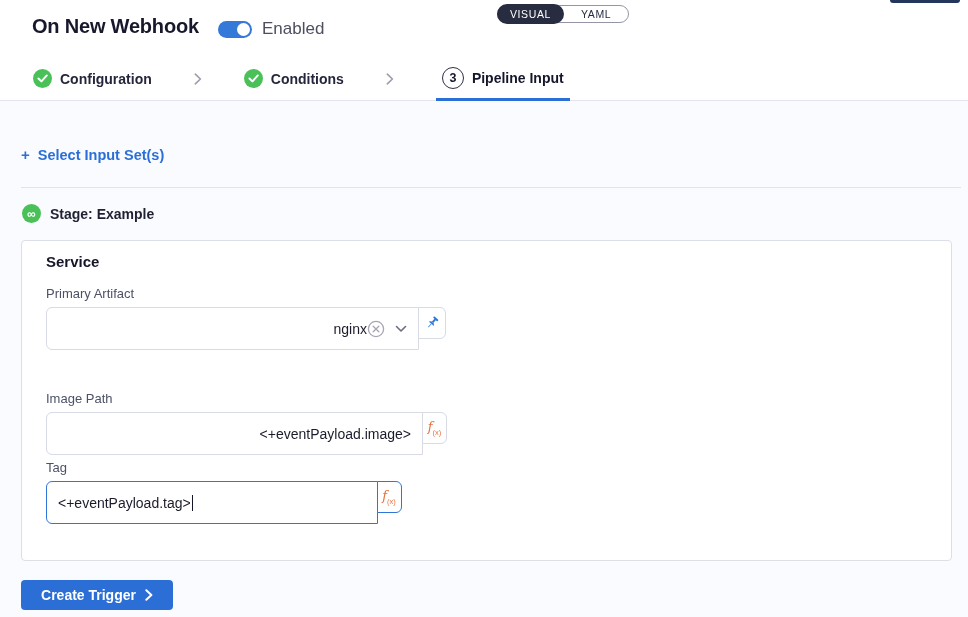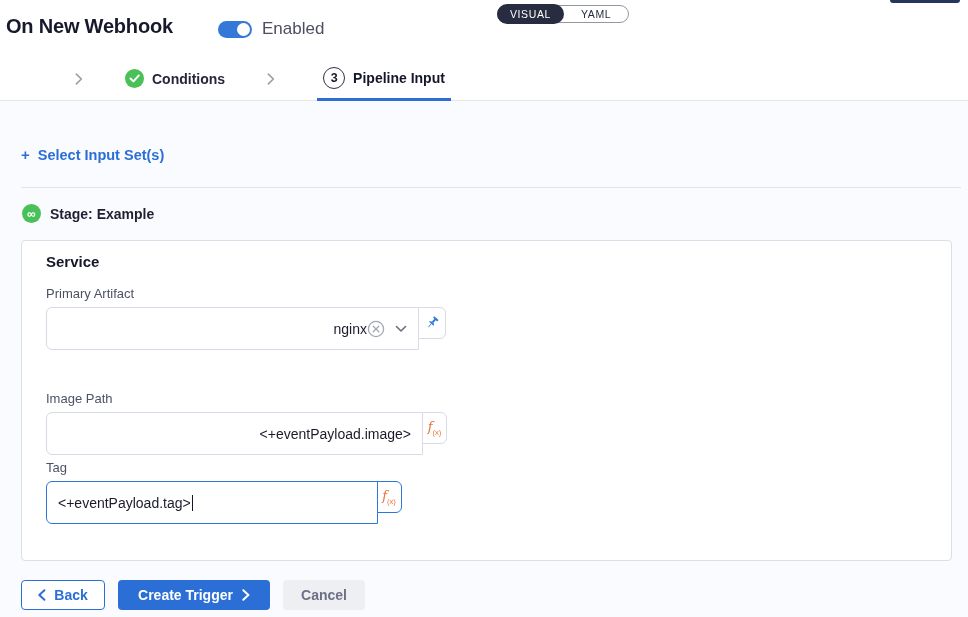--- a/index.html
+++ b/index.html
@@ -4,21 +4,21 @@
 <style>
   * { margin:0; padding:0; box-sizing:border-box; }
   html,body { width:968px; height:617px; }
   body {
     font-family:"Liberation Sans","DejaVu Sans",sans-serif;
     background:#ffffff; position:relative; overflow:hidden; color:#1b1c2b;
   }
 
   
   .header { position:absolute; top:0; left:0; right:0; height:57px; background:#fff; }
-  .page-title { position:absolute; left:6px; top:15px; font-size:20px; font-weight:700; color:#17182b; letter-spacing:-0.2px; }
+  .page-title { position:absolute; left:32px; top:15px; font-size:20px; font-weight:700; color:#17182b; letter-spacing:-0.2px; }
   .toggle-wrap { position:absolute; left:218px; top:19px; display:flex; align-items:center; gap:10px; }
   .switch { width:34px; height:17px; border-radius:9px; background:#3478d8; position:relative; cursor:pointer; }
   .switch .knob { position:absolute; right:2px; top:2px; width:13px; height:13px; border-radius:50%; background:#fff; }
   .enabled-label { font-size:17px; color:#4d4f60; }
 
   .view-toggle { position:absolute; left:497px; top:5px; height:18px; display:flex; align-items:center; background:#fff; border:1px solid #9496a5; border-radius:10px; }
   .vt-seg { font-size:10.5px; font-weight:400; letter-spacing:0.6px; cursor:pointer; }
   .vt-visual { background:#272c40; color:#fff; border-radius:10px; height:20px; line-height:20px; padding:0 13px; margin:-1px 0 -1px -1px; }
   .vt-yaml { color:#272c40; padding:16px 17px; line-height:18px; }
 
@@ -99,20 +99,28 @@
 
   <div class="view-toggle">
     <div class="vt-seg vt-visual">VISUAL</div>
     <div class="vt-seg vt-yaml">YAML</div>
   </div>
 
   <div class="corner-sliver"></div>
 </div>
 
 <div class="tabbar">
+  <div class="step">
+    <span class="check-circle">
+      <svg width="11" height="9" viewBox="0 0 12 10">
+          <polyline points="1.5,5 4.8,8.2 10.8,1.6" fill="none" stroke="#fff" stroke-width="2.2" stroke-linecap="round" stroke-linejoin="round"></polyline>
+        </svg>
+    </span>
+    <span class="step-label">Configuration</span>
+  </div>
 
   <span class="step-sep">
     <svg width="8" height="12" viewBox="0 0 8 12">
         <polyline points="1.3,1.2 6.4,6 1.3,10.8" fill="none" stroke="#9a9cab" stroke-width="1.6" stroke-linecap="round" stroke-linejoin="round"></polyline>
       </svg>
   </span>
 
   <div class="step">
     <span class="check-circle">
       <svg width="11" height="9" viewBox="0 0 12 10">
@@ -196,30 +204,21 @@
         <span>&lt;+eventPayload.tag&gt;</span>
           <span class="caret"></span>
       </div>
       <div class="fx-button focused">
         <span class="fx"><span>f</span><sub>(x)</sub></span>
       </div>
     </div>
   </div>
 
   <div class="footer">
-    <button class="btn btn-back">
-      <svg width="8" height="12" viewBox="0 0 8 12">
-          <polyline points="6.4,1.2 1.3,6 6.4,10.8" fill="none" stroke="#2b6fd6" stroke-width="2" stroke-linecap="round" stroke-linejoin="round"></polyline>
-        </svg>
-      <span>Back</span>
-    </button>
     <button class="btn btn-create">
       <span>Create Trigger</span>
       <svg width="8" height="12" viewBox="0 0 8 12">
           <polyline points="1.3,1.2 6.4,6 1.3,10.8" fill="none" stroke="#ffffff" stroke-width="2" stroke-linecap="round" stroke-linejoin="round"></polyline>
         </svg>
     </button>
-    <button class="btn btn-cancel">
-      <span>Cancel</span>
-    </button>
   </div>
 
 </div>
 
 </body></html>

